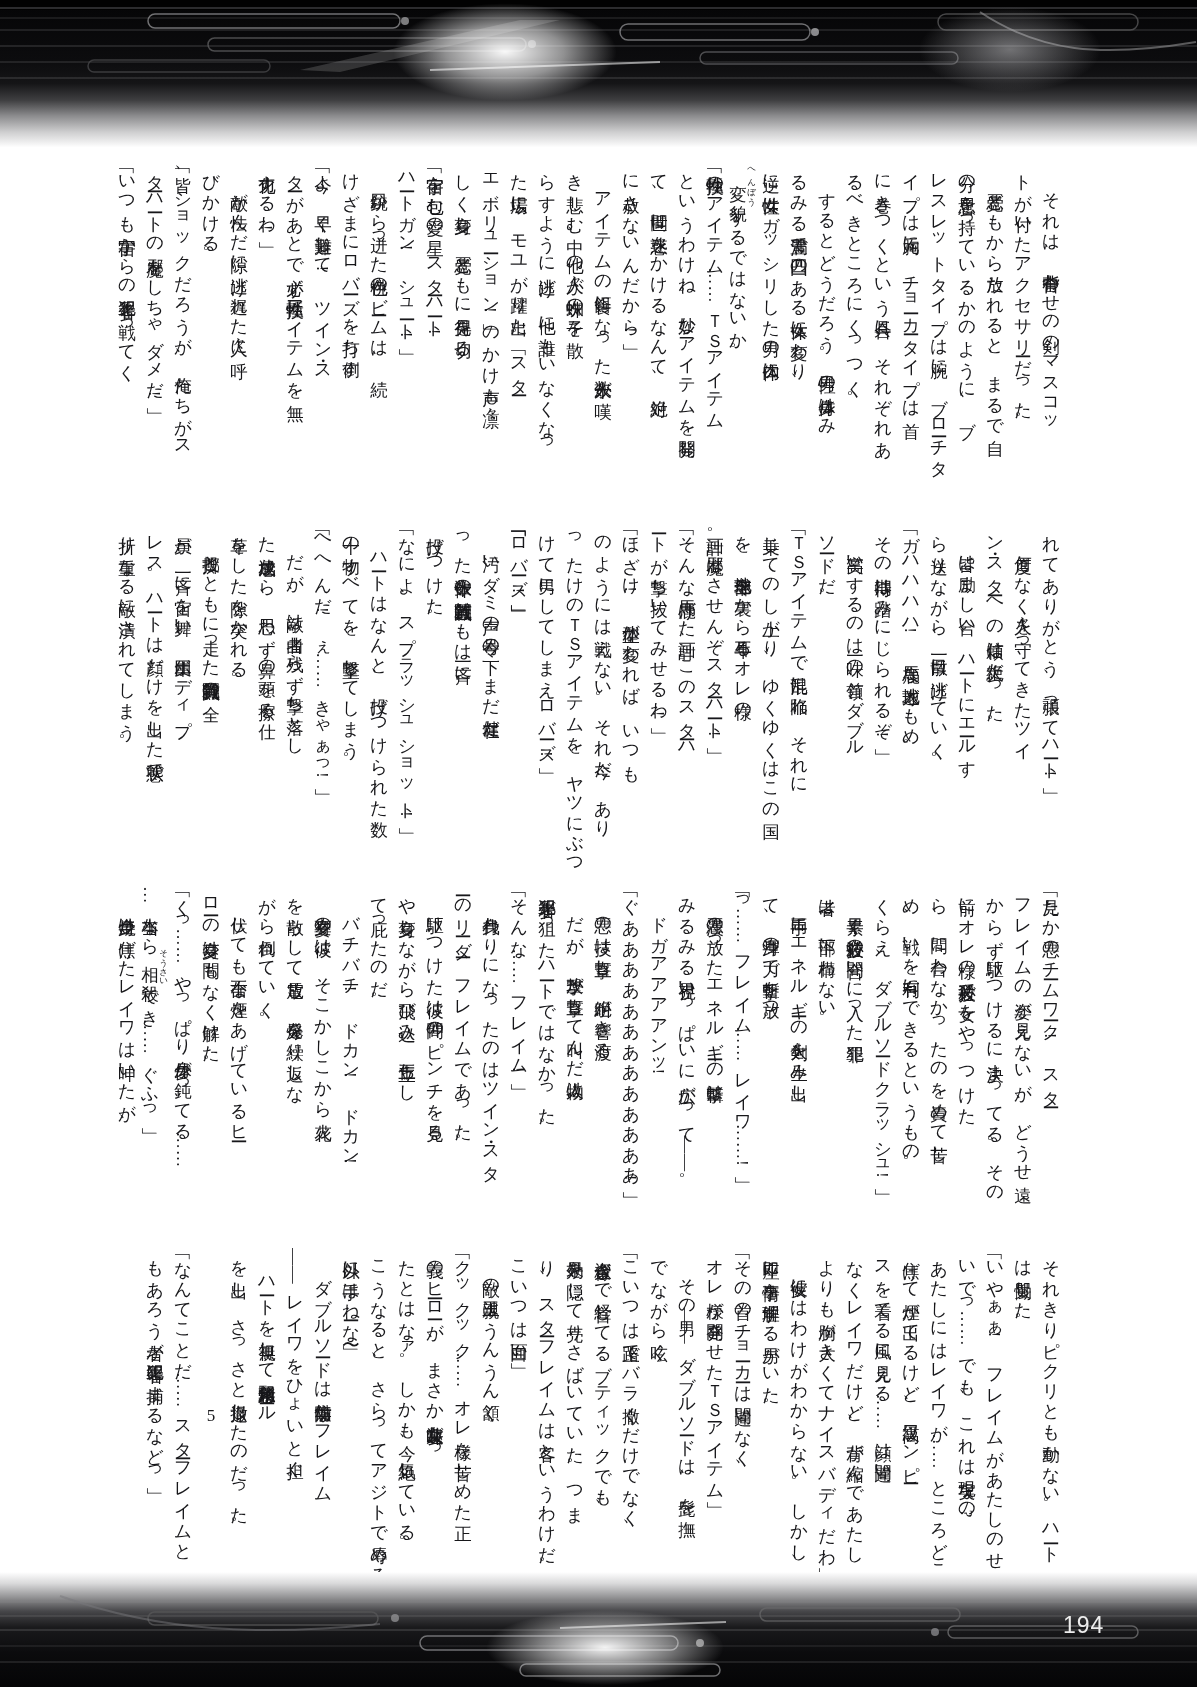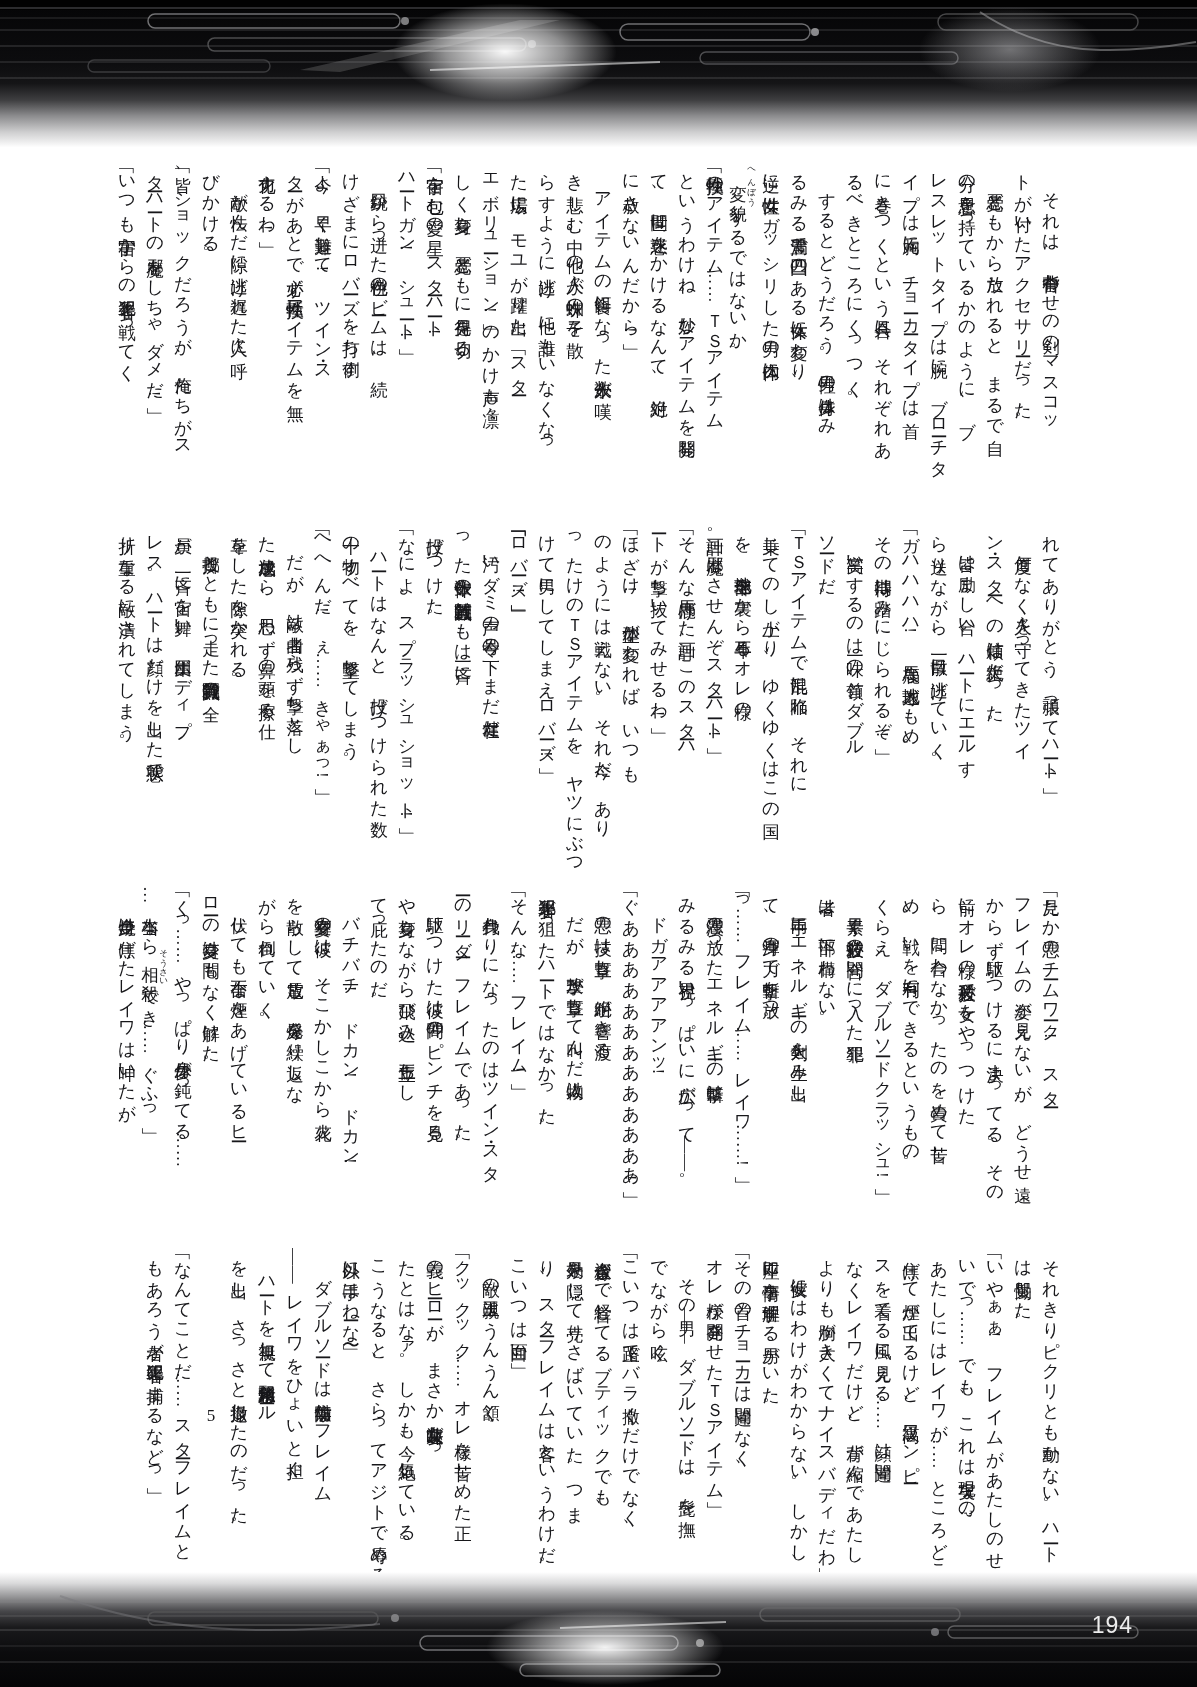--- a/index.html
+++ b/index.html
@@ -28,21 +28,21 @@
   }
   .glow-top-right{
     left:880px;top:0;width:260px;height:110px;
     background:radial-gradient(ellipse 50% 55% at 50% 45%,rgba(215,215,218,0.5) 0%,rgba(215,215,218,0) 70%);
   }
   .glow-bottom{
     left:440px;top:28px;width:330px;height:95px;
     background:radial-gradient(ellipse 50% 55% at 50% 50%,rgba(255,255,255,0.95) 0%,rgba(255,255,255,0.45) 40%,rgba(255,255,255,0) 72%);
   }
   .page-number{
-    position:absolute;left:1063px;top:40px;width:70px;text-align:right;
+    position:absolute;left:1063px;top:40px;width:70px;text-align:left;
     font-family:"Liberation Sans","DejaVu Sans",sans-serif;
     font-size:23px;letter-spacing:1px;color:var(--page-number-color,#ededed);
   }
 
   
   .text-area{position:absolute;top:162px;left:111px;width:954px;}
   .band{
     height:336px;margin-bottom:26px;
     display:flex;flex-direction:row-reverse;justify-content:flex-start;
   }

